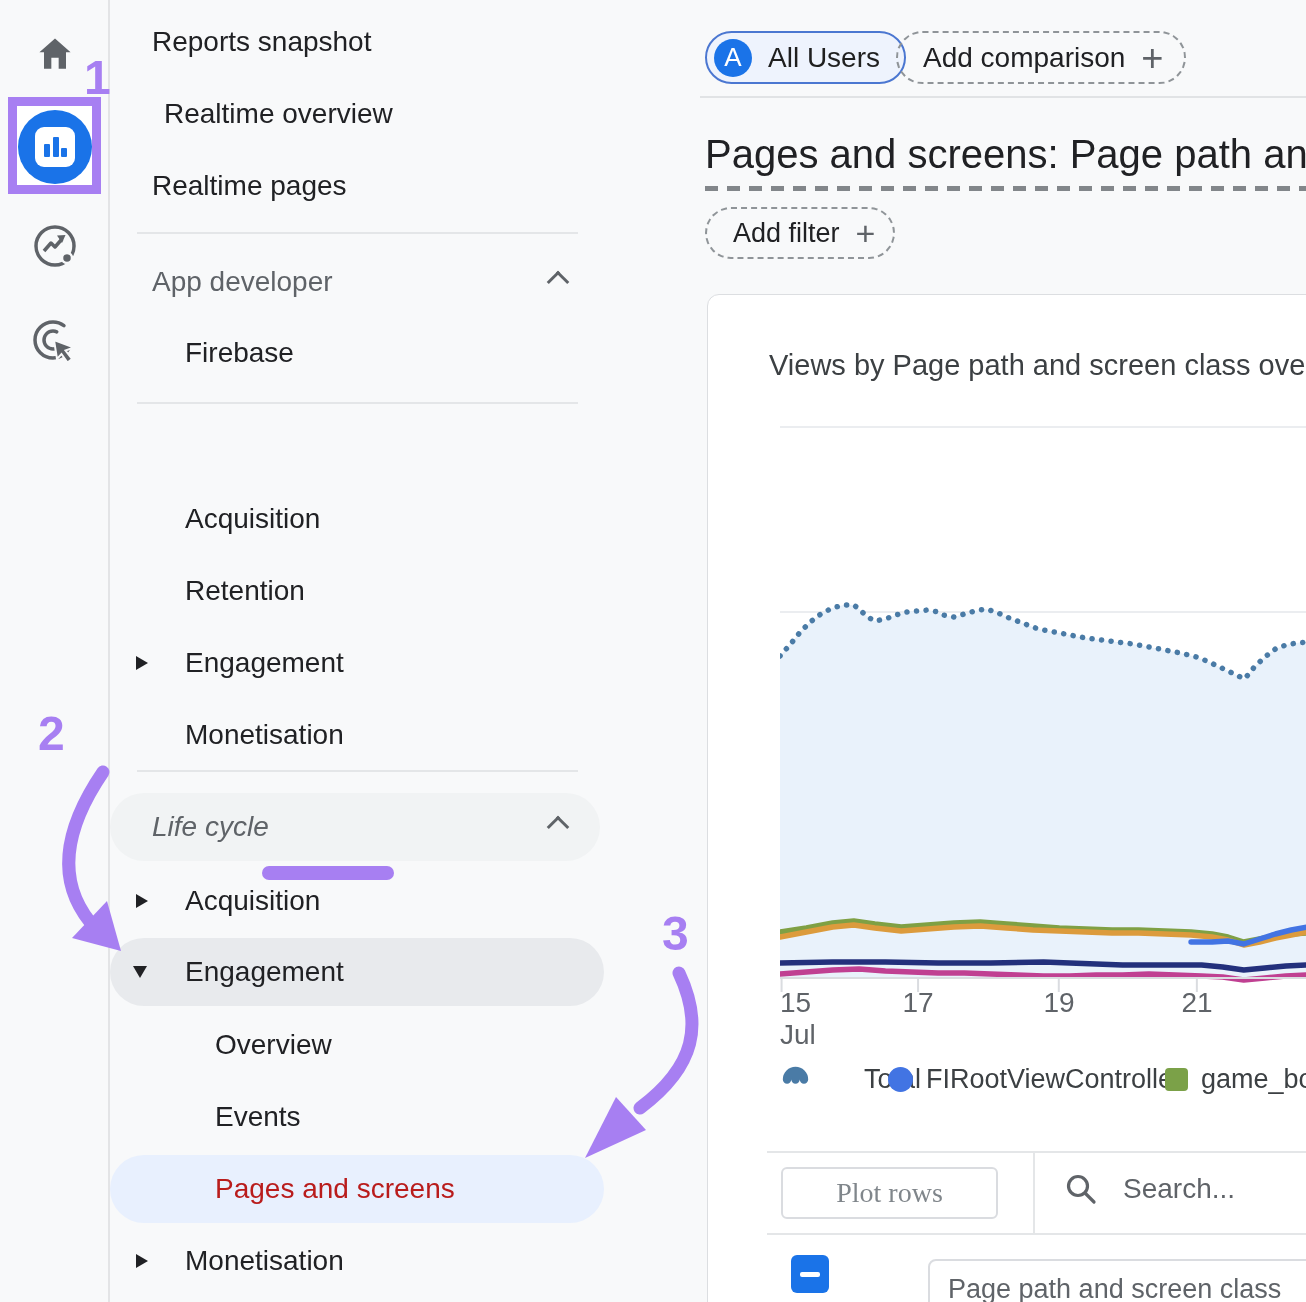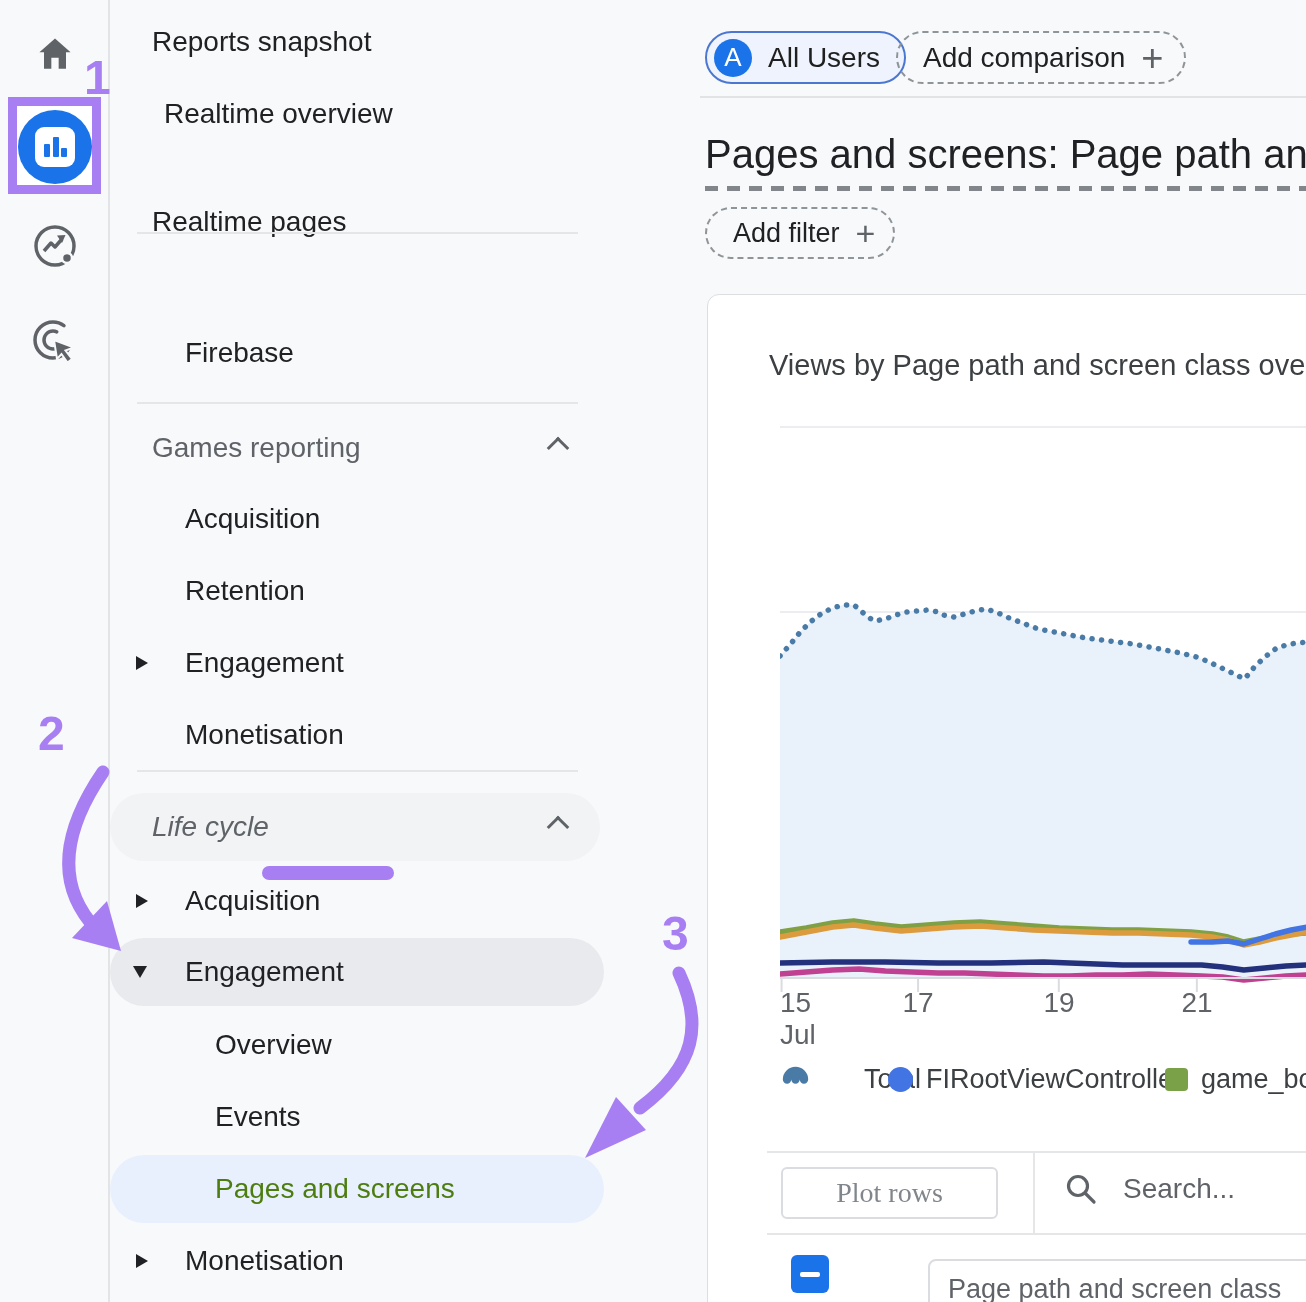--- a/index.html
+++ b/index.html
@@ -23,21 +23,21 @@
   .nheader { color:#5f6368; }
   .ndiv { position:absolute; left:27px; width:441px; height:0; border-top:2px solid #e4e6e8; }
   .pill { position:absolute; left:0; width:494px; height:68px; border-radius:34px; display:flex; align-items:center; cursor:pointer; }
   .pill-gray  { background:#f1f3f4; }
   .pill-dark  { background:#e8eaed; }
   .pill-blue  { background:#e8f0fe; }
   .chev { position:absolute; left:440px; top:27px; width:16px; height:16px; border:solid #5f6368; border-width:3px 3px 0 0; transform:rotate(-45deg); }
   .chev-inrow { top:10px; }
   .tri-r { position:absolute; left:26px; width:0; height:0; border-left:12px solid #202124; border-top:7px solid transparent; border-bottom:7px solid transparent; }
   .tri-d { position:absolute; left:23px; width:0; height:0; border-top:12px solid #202124; border-left:7px solid transparent; border-right:7px solid transparent; }
-  .sel-blue { color:#4d7c0f; font-weight:bold; }
+  .sel-blue { color:#b91c1c; font-weight:bold; }
   #lc-underline { position:absolute; left:152px; top:866px; width:132px; height:14px; border-radius:7px; background:#a77ff2; z-index:3; }
   
   .hdr-el { position:absolute; }
   #audience-pill { left:705px; top:31px; height:53px; border-radius:27px; background:#eef3fd; border:2px solid #4b77d1; display:flex; align-items:center; padding:0 24px 0 7px; cursor:pointer; }
   #audience-pill .av { width:38px; height:38px; border-radius:50%; background:#1a73e8; color:#fff; font-size:26px; display:flex; align-items:center; justify-content:center; margin-right:16px; }
   #audience-pill .lbl { font-size:28px; color:#1f1f1f; }
   .dashed-pill { border:2px dashed #8f9498; border-radius:27px; display:flex; align-items:center; background:transparent; cursor:pointer; }
   #add-comparison { left:896px; top:31px; height:53px; padding:0 20px 0 25px; }
   #add-filter { left:705px; top:207px; height:52px; padding:0 18px 0 26px; }
   .dashed-pill .t { font-size:28px; color:#202124; }
@@ -110,36 +110,36 @@
   </div>
 </div>
 
 <div id="nav">
   <div class="nitem" style="top:24px;padding-left:42px;">
       <span>Reports snapshot</span>
     </div>
   <div class="nitem" style="top:96px;padding-left:54px;">
       <span>Realtime overview</span>
     </div>
-  <div class="nitem" style="top:168px;padding-left:42px;margin-top:36px;">
+  <div class="nitem" style="top:168px;padding-left:42px;">
       <span>Realtime pages</span>
     </div>
 
   <div class="ndiv" style="top:232px;"></div>
 
+  <div class="nitem nheader" style="top:264px;padding-left:42px;">
+    <span>App developer</span>
+    <span class="chev chev-inrow"></span>
+  </div>
   <div class="nitem" style="top:335px;padding-left:75px;">
       <span>Firebase</span>
     </div>
 
   <div class="ndiv" style="top:402px;"></div>
 
-  <div class="nitem nheader" style="top:430px;padding-left:42px;">
-    <span>Games reporting</span>
-    <span class="chev chev-inrow"></span>
-  </div>
   <div class="nitem" style="top:501px;padding-left:75px;">
       <span>Acquisition</span>
     </div>
   <div class="nitem" style="top:573px;padding-left:75px;">
       <span>Retention</span>
     </div>
   <div class="nitem" style="top:645px;padding-left:75px;">
     <span class="tri-r"></span>
     <span>Engagement</span>
   </div>

